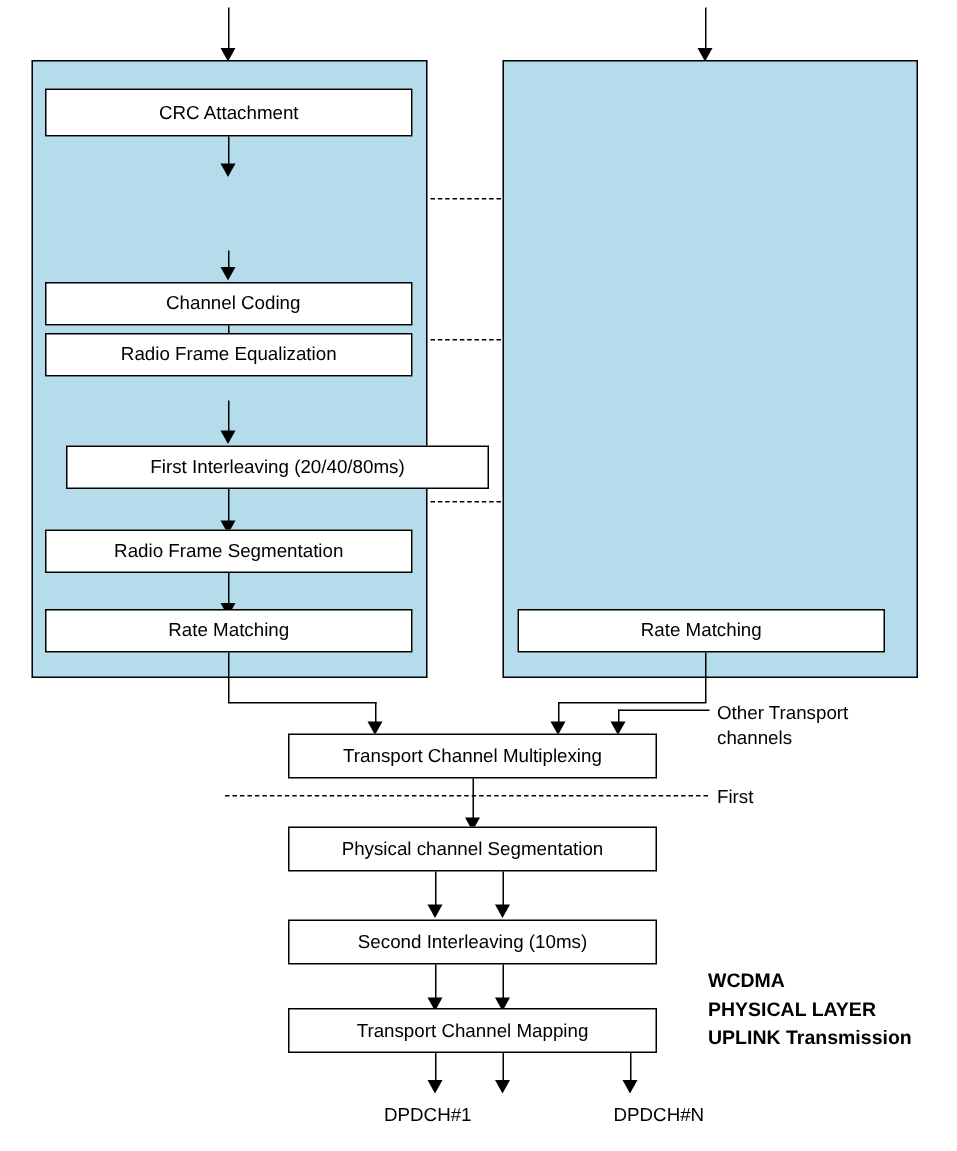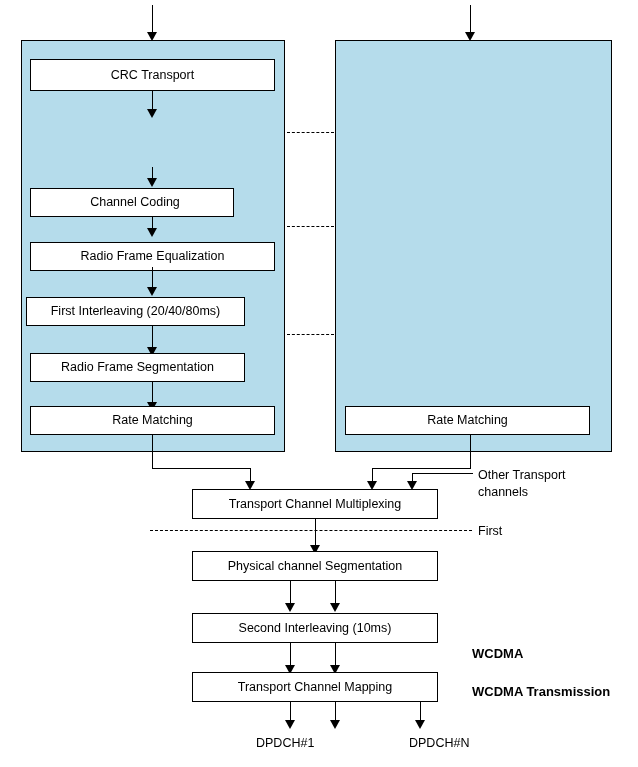--- a/index.html
+++ b/index.html
@@ -87,45 +87,45 @@
   <div class="vline" style="left:152px; top:5px; height:30px;"></div>
   <div class="arrowhead" style="left:147px; top:32px;"></div>
 
   <div class="vline" style="left:470px; top:5px; height:30px;"></div>
   <div class="arrowhead" style="left:465px; top:32px;"></div>
 
   <div class="panel" style="left:21px; top:40px; width:264px; height:412px;"></div>
 
   <div class="panel" style="left:335px; top:40px; width:277px; height:412px;"></div>
 
-  <div class="pbox" style="left:30px; top:59px; width:245px; height:32px;">CRC Transport</div>
+  <div class="pbox" style="left:30px; top:59px; width:245px; height:32px;">CRC Attachment</div>
 
   <div class="vline" style="left:152px; top:91px; height:21px;"></div>
   <div class="arrowhead" style="left:147px; top:109px;"></div>
 
 
   <div class="vline" style="left:152px; top:167px; height:15px;"></div>
   <div class="arrowhead" style="left:147px; top:178px;"></div>
 
-  <div class="pbox" style="left:30px; top:188px; width:204px; height:29px;padding-left:10px;">Channel Coding</div>
+  <div class="pbox" style="left:30px; top:188px; width:245px; height:29px;padding-left:10px;">Channel Coding</div>
 
   <div class="vline" style="left:152px; top:217px; height:15px;"></div>
   <div class="arrowhead" style="left:147px; top:228px;"></div>
 
-  <div class="pbox" style="left:30px; top:242px; width:245px; height:29px;">Radio Frame Equalization</div>
+  <div class="pbox" style="left:30px; top:222px; width:245px; height:29px;">Radio Frame Equalization</div>
 
   <div class="vline" style="left:152px; top:267px; height:24px;"></div>
   <div class="arrowhead" style="left:147px; top:287px;"></div>
 
-  <div class="pbox" style="left:26px; top:297px; width:219px; height:29px;">First Interleaving (20/40/80ms)</div>
+  <div class="pbox" style="left:44px; top:297px; width:282px; height:29px;">First Interleaving (20/40/80ms)</div>
 
   <div class="vline" style="left:152px; top:326px; height:25px;"></div>
   <div class="arrowhead" style="left:147px; top:347px;"></div>
 
-  <div class="pbox" style="left:30px; top:353px; width:215px; height:29px;">Radio Frame Segmentation</div>
+  <div class="pbox" style="left:30px; top:353px; width:245px; height:29px;">Radio Frame Segmentation</div>
 
   <div class="vline" style="left:152px; top:382px; height:24px;"></div>
   <div class="arrowhead" style="left:147px; top:402px;"></div>
 
   <div class="pbox" style="left:30px; top:406px; width:245px; height:29px;">Rate Matching</div>
 
   <div class="pbox" style="left:345px; top:406px; width:245px; height:29px;">Rate Matching</div>
 
   <div class="dash-h" style="left:287px; top:132px; width:47px;"></div>
   <div class="dash-h" style="left:287px; top:226px; width:47px;"></div>
@@ -177,15 +177,16 @@
   <div class="arrowhead" style="left:330px; top:720px;"></div>
 
   <div class="vline" style="left:420px; top:702px; height:24px;"></div>
   <div class="arrowhead" style="left:415px; top:720px;"></div>
 
   <div class="label" style="left:256px; top:735px;">DPDCH#1</div>
   <div class="label" style="left:310px; top:777px;">DPDCH#2</div>
   <div class="label" style="left:409px; top:735px;">DPDCH#N</div>
 
   <div class="label bold" style="left:472px; top:645px;">WCDMA</div>
-  <div class="label bold" style="left:472px; top:683px;">WCDMA Transmission</div>
+  <div class="label bold" style="left:472px; top:664px;">PHYSICAL LAYER</div>
+  <div class="label bold" style="left:472px; top:683px;">UPLINK Transmission</div>
 
 </div>
 
 </body></html>

